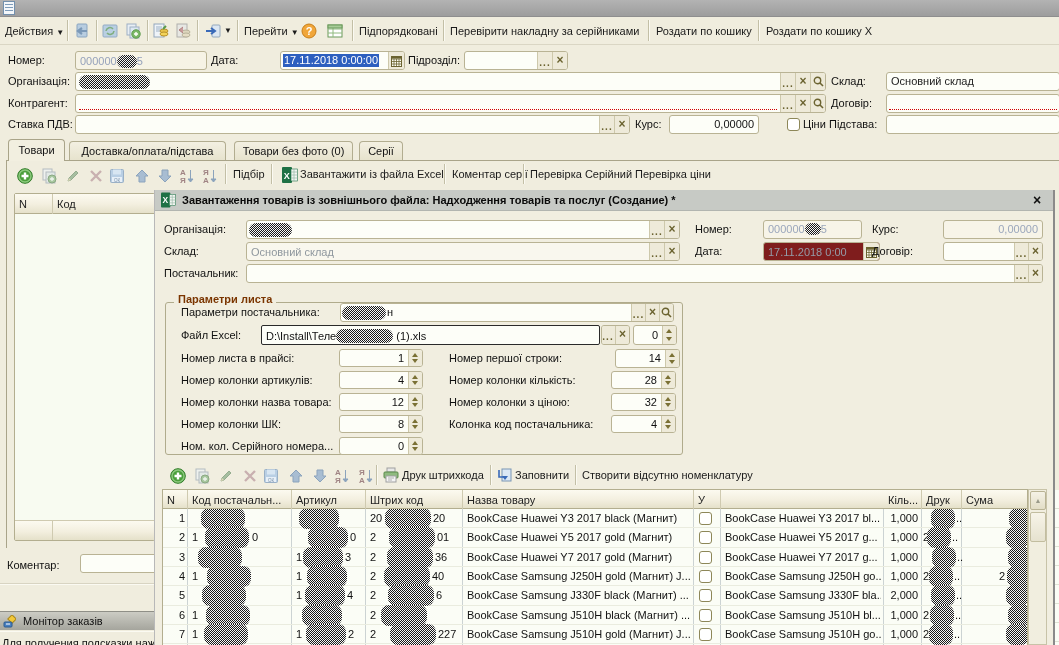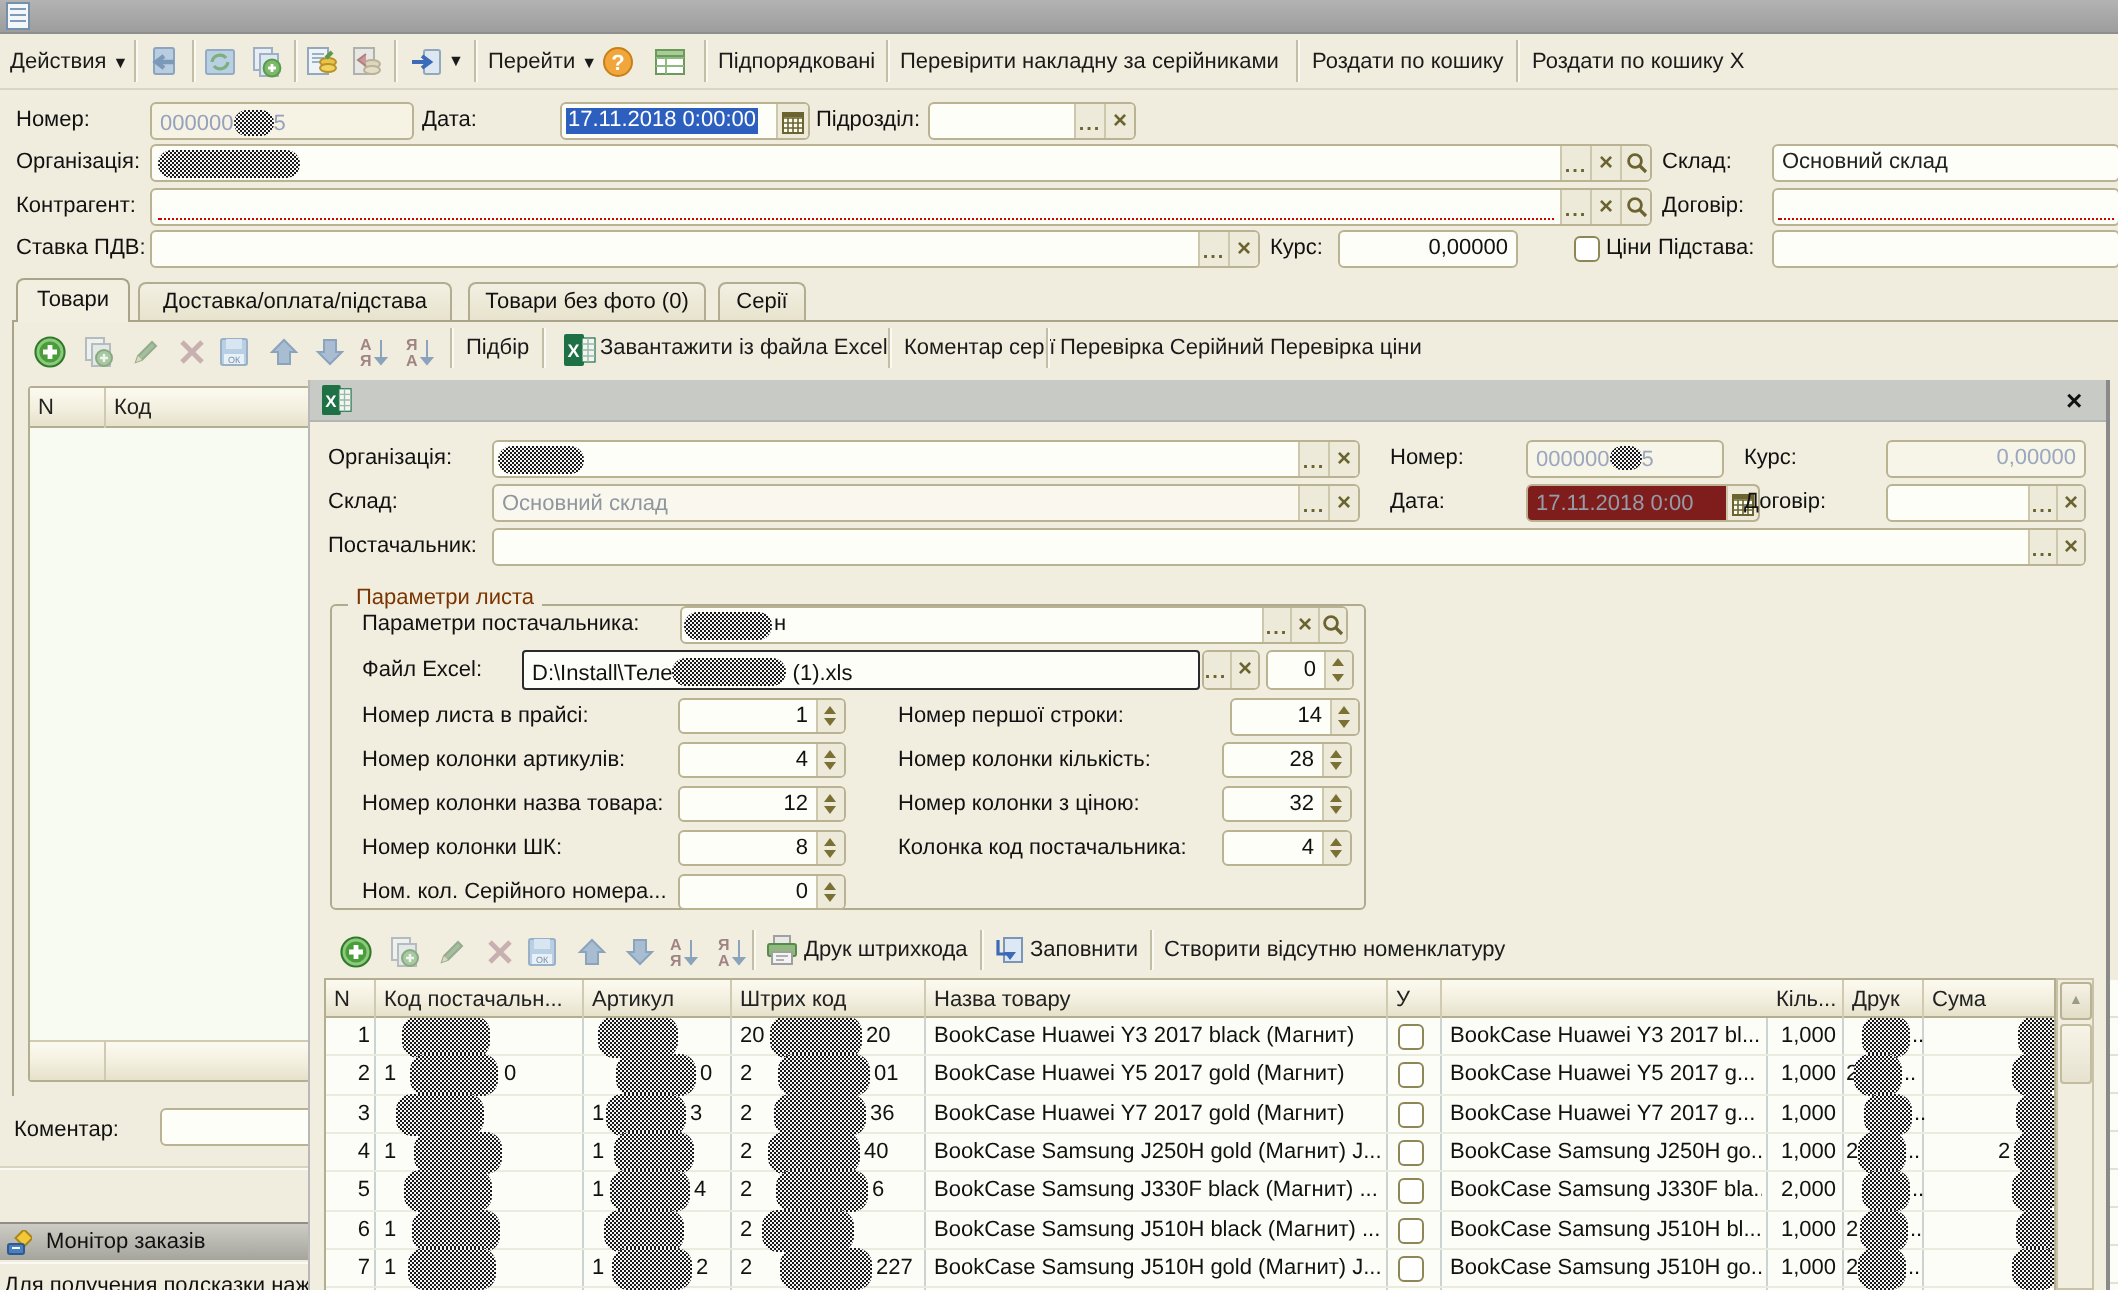--- a/index.html
+++ b/index.html
@@ -242,20 +242,21 @@
 </div>
 
 <div class="ab" style="left:154px;top:190px;width:901px;height:455px;background:#f1eee0;border-left:1px solid #b8b8b8;border-right:2px solid #8a8a8a;z-index:10;overflow:hidden">
 <div class="ab" style="left:0;top:0;right:0;height:21px;background:#c7cac5;border-bottom:1px solid #b2b5b0">
 <svg style="position:absolute;left:6px;top:2px;width:15px;height:16px" viewBox="0 0 16 16">
         <rect x="0" y="0" width="10" height="16" rx="1" fill="#1e7145"></rect>
         <rect x="9" y="2" width="6.5" height="12" fill="#f2f6f2" stroke="#1e7145" stroke-width="0.6"></rect>
         <path d="M9 5h6.5M9 8h6.5M9 11h6.5M12 2v12" stroke="#9ab8a8" stroke-width="0.7"></path>
         <text x="4.7" y="11.5" font-size="9" font-weight="bold" fill="#fff" text-anchor="middle" font-family="Liberation Sans">X</text>
       </svg>
+ <div class="ab" style="left:27px;top:0;line-height:21px;font-weight:bold;color:#0a0a0a">Завантаження товарів із зовнішнього файла: Надходження товарів та послуг (Создание) *</div>
  <div class="ab" style="left:878px;top:0;line-height:21px;font-weight:bold;font-size:14px;color:#111">×</div>
 </div>
 
 <div class="lbl" style="left:9px;top:30px">Організація:</div>
 <div class="igrp" style="left:91px;top:30px;width:434px;height:19px">
  <div class="btn dots" style="right:15px;width:15px">...</div>
  <div class="btn xg" style="right:0;width:15px">×</div>
 </div>
 <div class="scr" style="left:94px;top:33px;width:43px;height:14px"></div>
 <div class="lbl" style="left:540px;top:30px">Номер:</div>
@@ -284,21 +285,21 @@
  <div class="btn xg" style="right:0;width:14px">×</div>
 </div>
 
 <div class="lbl" style="left:9px;top:74px">Постачальник:</div>
 <div class="igrp" style="left:91px;top:74px;width:797px;height:19px">
  <div class="btn dots" style="right:14px;width:14px">...</div>
  <div class="btn xg" style="right:0;width:14px">×</div>
 </div>
 
 <div class="ab" style="left:10px;top:112px;width:518px;height:153px;border:1px solid #b0ab8c;border-radius:3px"></div>
-<div class="ab" style="left:19px;top:103px;height:13px;line-height:13px;background:#f1eee0;padding:0 4px;font-weight:normal;color:#7b3500">Параметри листа</div>
+<div class="ab" style="left:19px;top:103px;height:13px;line-height:13px;background:#f1eee0;padding:0 4px;font-weight:bold;color:#7b3500">Параметри листа</div>
 
 <div class="lbl" style="left:26px;top:113px">Параметри постачальника:</div>
 <div class="igrp" style="left:185px;top:113px;width:334px;height:19px">
  <div class="btn dots" style="right:28px;width:14px">...</div>
  <div class="btn xg" style="right:14px;width:14px">×</div>
  <div class="btn" style="right:0;width:14px"><svg width="11" height="11" style="margin-top:3px" viewBox="0 0 11 11">
           <circle cx="4.5" cy="4.5" r="3.2" fill="none" stroke="#6b6330" stroke-width="1.4"></circle>
           <path d="M7 7l3 3" stroke="#6b6330" stroke-width="1.6"></path>
         </svg></div>
 </div>

